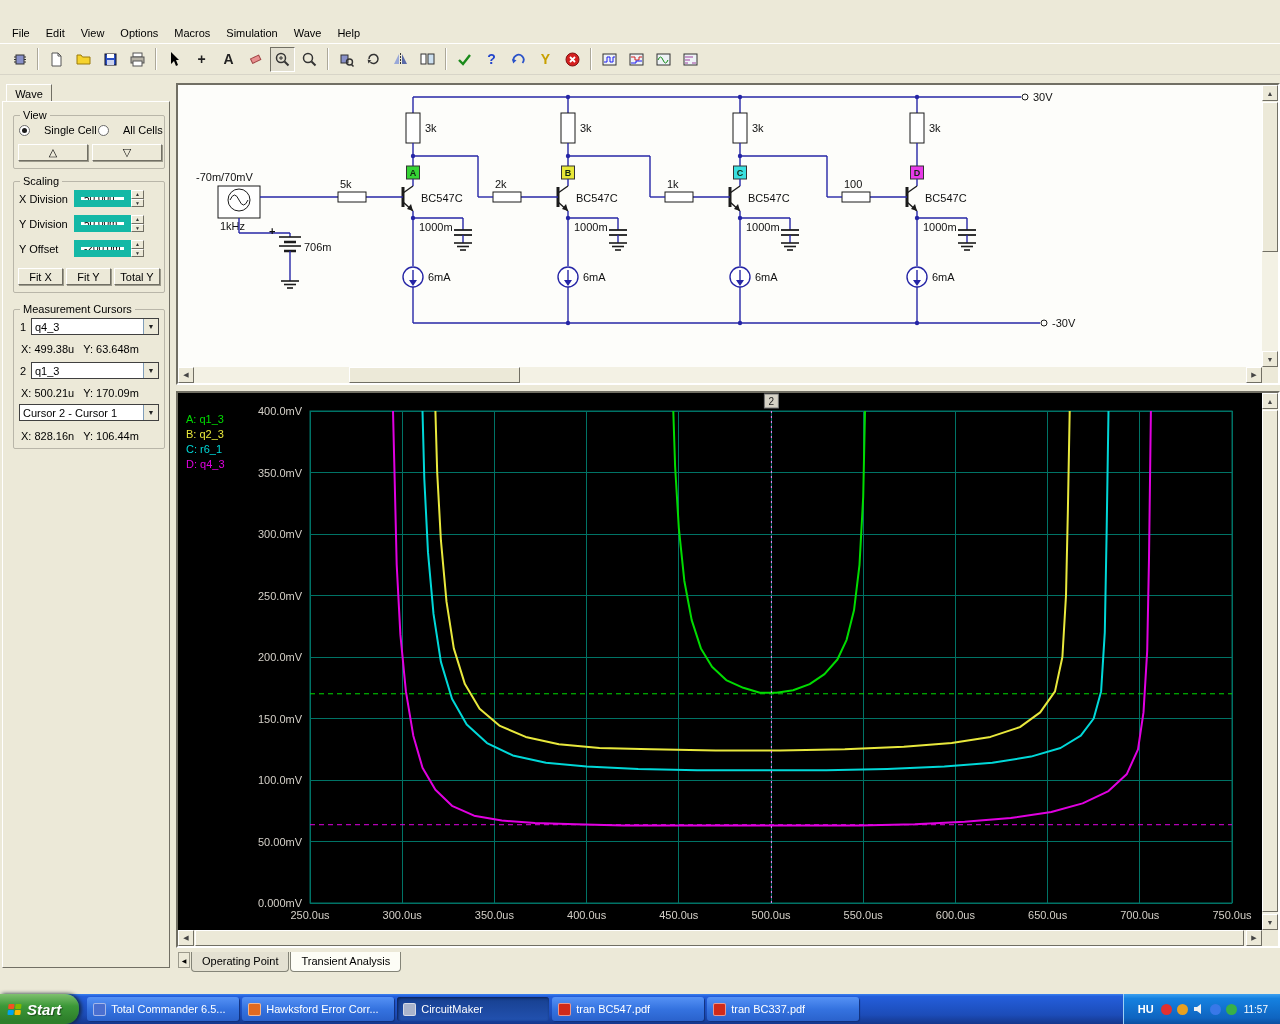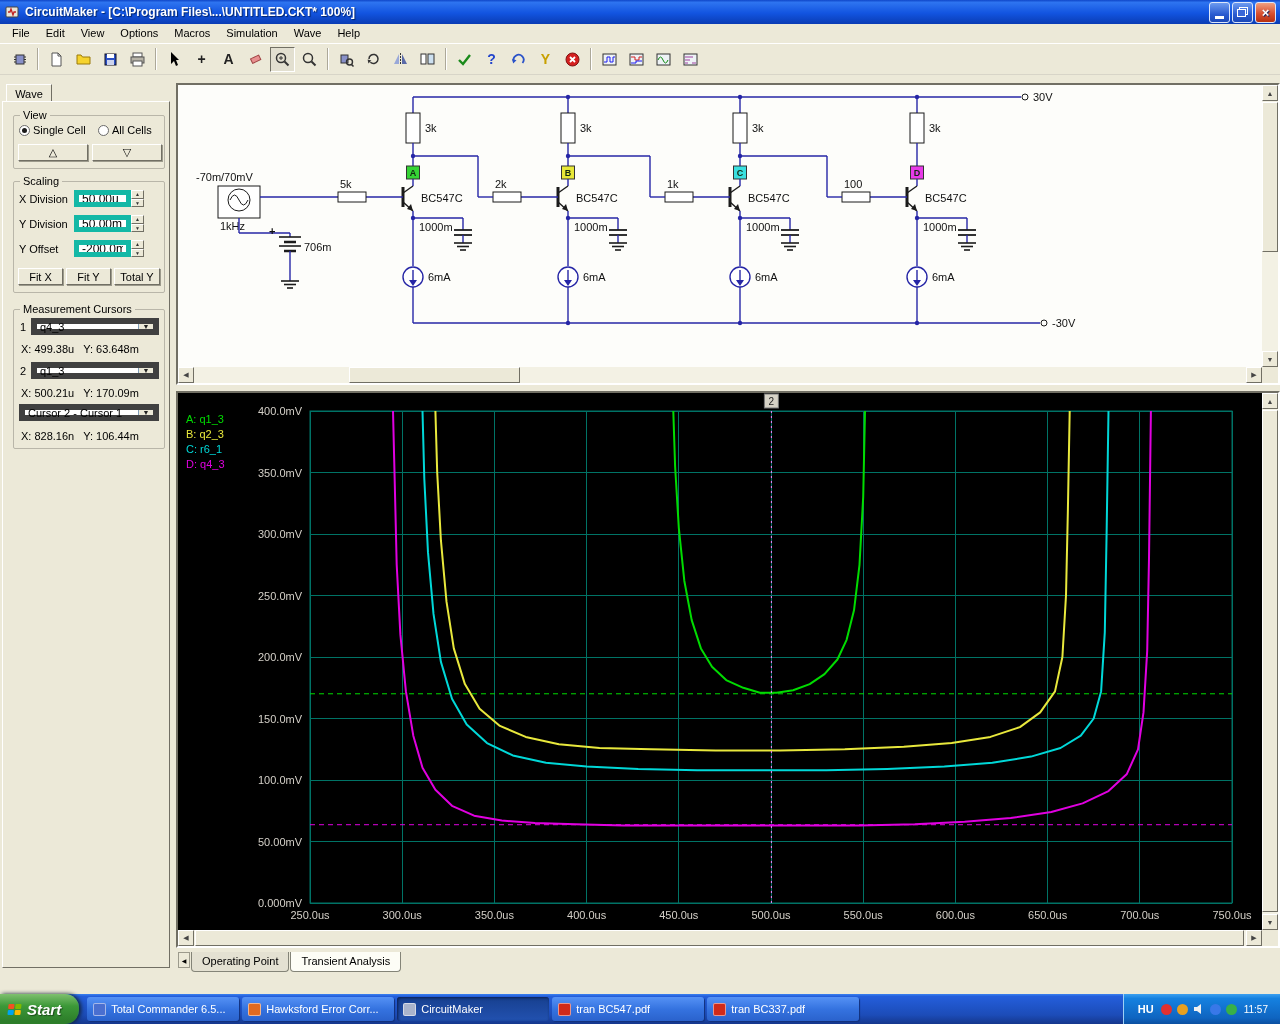--- a/index.html
+++ b/index.html
@@ -27,29 +27,29 @@
   .tbtn{width:25px;height:25px;margin:0 1px;background:#ece9d8;border:1px solid #ece9d8;display:flex;align-items:center;justify-content:center;padding:0}
   .tbtn.pressed{border-color:#716f64 #fff #fff #716f64;background:#e2dfd0}
   .tsep{width:2px;height:22px;border-left:1px solid #aca899;border-right:1px solid #fff;margin:0 4px}
   .tglyph{font-size:14px;font-weight:bold;line-height:1}
 
   
   .wave-tab{position:absolute;left:6px;top:84px;width:46px;height:18px;background:#ece9d8;border:1px solid #716f64;border-bottom:none;border-top-color:#fff;border-left-color:#fff;text-align:center;padding-top:3px}
   .sidepanel{position:absolute;left:2px;top:101px;width:168px;height:867px;background:#ece9d8;border:1px solid #716f64;border-top-color:#fff;border-left-color:#fff}
   .group{position:absolute;left:10px;width:152px;border:1px solid #b9b6a9;border-radius:2px}
   .group-label{position:absolute;top:-7px;left:6px;background:#ece9d8;padding:0 3px}
-  .radio-row{position:absolute;display:flex;align-items:center;gap:3px}
+  .radio-row{position:absolute;display:flex;align-items:center;gap:14px}
   .radio{width:11px;height:11px;border-radius:50%;border:1px solid #6a6a6a;background:#fff;position:relative;flex:none}
   .radio.checked::after{content:"";position:absolute;left:2px;top:2px;width:5px;height:5px;border-radius:50%;background:#1a1a1a}
   .btn{position:absolute;background:#ece9d8;border:1px solid;border-color:#fff #716f64 #716f64 #fff;box-shadow:1px 1px 0 #9c9a8c;font-size:11px;font-family:"Liberation Sans",sans-serif;display:flex;align-items:center;justify-content:center;padding:0}
   .slabel{position:absolute;left:5px}
-  .sinput{position:absolute;border:5px solid #14b8a6;background:#fff;font-size:12px;font-family:"Liberation Sans",sans-serif;padding:1px 3px}
+  .sinput{position:absolute;border:7px solid #14b8a6;background:#fff;font-size:10px;font-family:"Liberation Sans",sans-serif;padding:1px 3px}
   .spinner{position:absolute;width:13px;display:flex;flex-direction:column}
   .spin-up,.spin-down{flex:1;background:#ece9d8;border:1px solid;border-color:#fff #716f64 #716f64 #fff;font-size:5px;display:flex;align-items:center;justify-content:center;color:#333}
-  .combo{position:absolute;height:17px;background:#fff;border:6px solid #404040;display:flex;align-items:center}
+  .combo{position:absolute;height:17px;background:#fff;border:1px solid #404040;display:flex;align-items:center}
   .combo-text{flex:1;padding-left:3px;white-space:nowrap;overflow:hidden}
   .combo-btn{width:15px;height:100%;background:#ece9d8;border-left:1px solid #7f9db9;font-size:7px;display:flex;align-items:center;justify-content:center;color:#222}
   .readout{position:absolute;left:7px;white-space:pre}
 
   
   .schframe{position:absolute;left:176px;top:83px;width:1104px;height:302px;border:2px solid;border-color:#716f64 #fff #fff #716f64;background:#ece9d8}
   .schcanvas{position:absolute;left:178px;top:85px;width:1084px;height:282px;background:#fdfdfa}
   .waveframe{position:absolute;left:176px;top:391px;width:1104px;height:557px;border:2px solid;border-color:#716f64 #fff #fff #716f64;background:#ece9d8}
   .wavepanel{position:absolute;left:178px;top:393px;width:1084px;height:537px;background:#000}
 
@@ -80,38 +80,20 @@
   .tray{margin-left:auto;height:30px;display:flex;align-items:center;gap:7px;padding:0 12px 0 14px;color:#fff;
     background:linear-gradient(180deg,#3ba0f0 0%,#1581e0 15%,#0f64c0 80%,#0b4fa0 100%);border-left:1px solid #9ed0f5}
   .trayicon{width:11px;height:11px;border-radius:50%;display:inline-block}
   .clock{font-size:10px;margin-left:0}
 </style>
 </head>
 <body>
 
 <div class="screen">
 
-  <div class="titlebar">
-    <svg width="16" height="16" viewBox="0 0 16 16">
-        <rect x="2" y="3" width="12" height="10" rx="1" fill="#e8e4d8" stroke="#444"></rect>
-        <path d="M4 8h2l1-3 2 6 1-3h2" fill="none" stroke="#c02020" stroke-width="1.3"></path>
-      </svg>
-    <span class="title-text">CircuitMaker - [C:\Program Files\...\UNTITLED.CKT* 100%]</span>
-    <span class="winbtns">
-      <span class="winbtn">
-          <i class="gl-min"></i>
-        </span>
-      <span class="winbtn">
-          <i class="gl-restore"></i>
-        </span>
-      <span class="winbtn close">
-          <span>×</span>
-        </span>
-    </span>
-  </div>
 
   <div class="menubar" id="menubar">
       <div class="menu-item">File</div>
       <div class="menu-item">Edit</div>
       <div class="menu-item">View</div>
       <div class="menu-item">Options</div>
       <div class="menu-item">Macros</div>
       <div class="menu-item">Simulation</div>
       <div class="menu-item">Wave</div>
       <div class="menu-item">Help</div>

